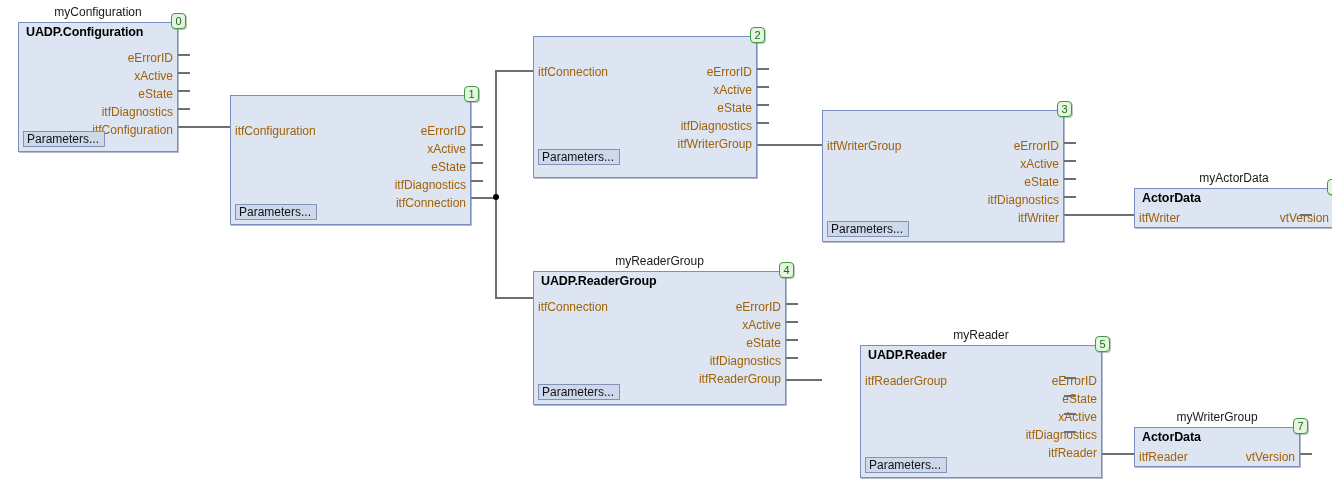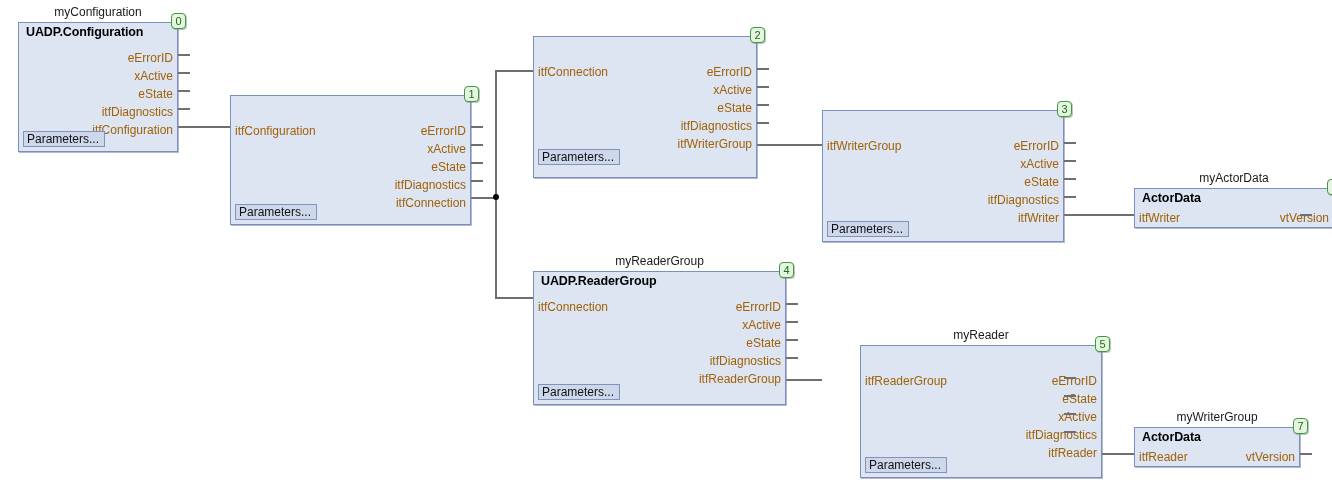--- a/index.html
+++ b/index.html
@@ -184,20 +184,21 @@
     <div class="fb-badge">4</div>
   </div>
   <div class="stub" style="left:786px;top:303px;width:12px;"></div>
   <div class="stub" style="left:786px;top:321px;width:12px;"></div>
   <div class="stub" style="left:786px;top:339px;width:12px;"></div>
   <div class="stub" style="left:786px;top:357px;width:12px;"></div>
 
   <div class="fb" style="left:822px;top:345px;width:242px;height:133px;margin-left:38px;">
     <div class="fb-instance">myReader</div>
     <div class="fb-body">
+      <div class="fb-title">UADP.Reader</div>
       <div class="pin in" style="top:28px;">itfReaderGroup</div>
       <div class="pin out" style="top:28px;">eErrorID</div>
       <div class="pin out" style="top:46px;">eState</div>
       <div class="pin out" style="top:64px;">xActive</div>
       <div class="pin out" style="top:82px;">itfDiagnostics</div>
       <div class="pin out" style="top:100px;">itfReader</div>
       <div class="params" style="bottom:4px;">Parameters...</div>
     </div>
     <div class="fb-badge">5</div>
   </div>

